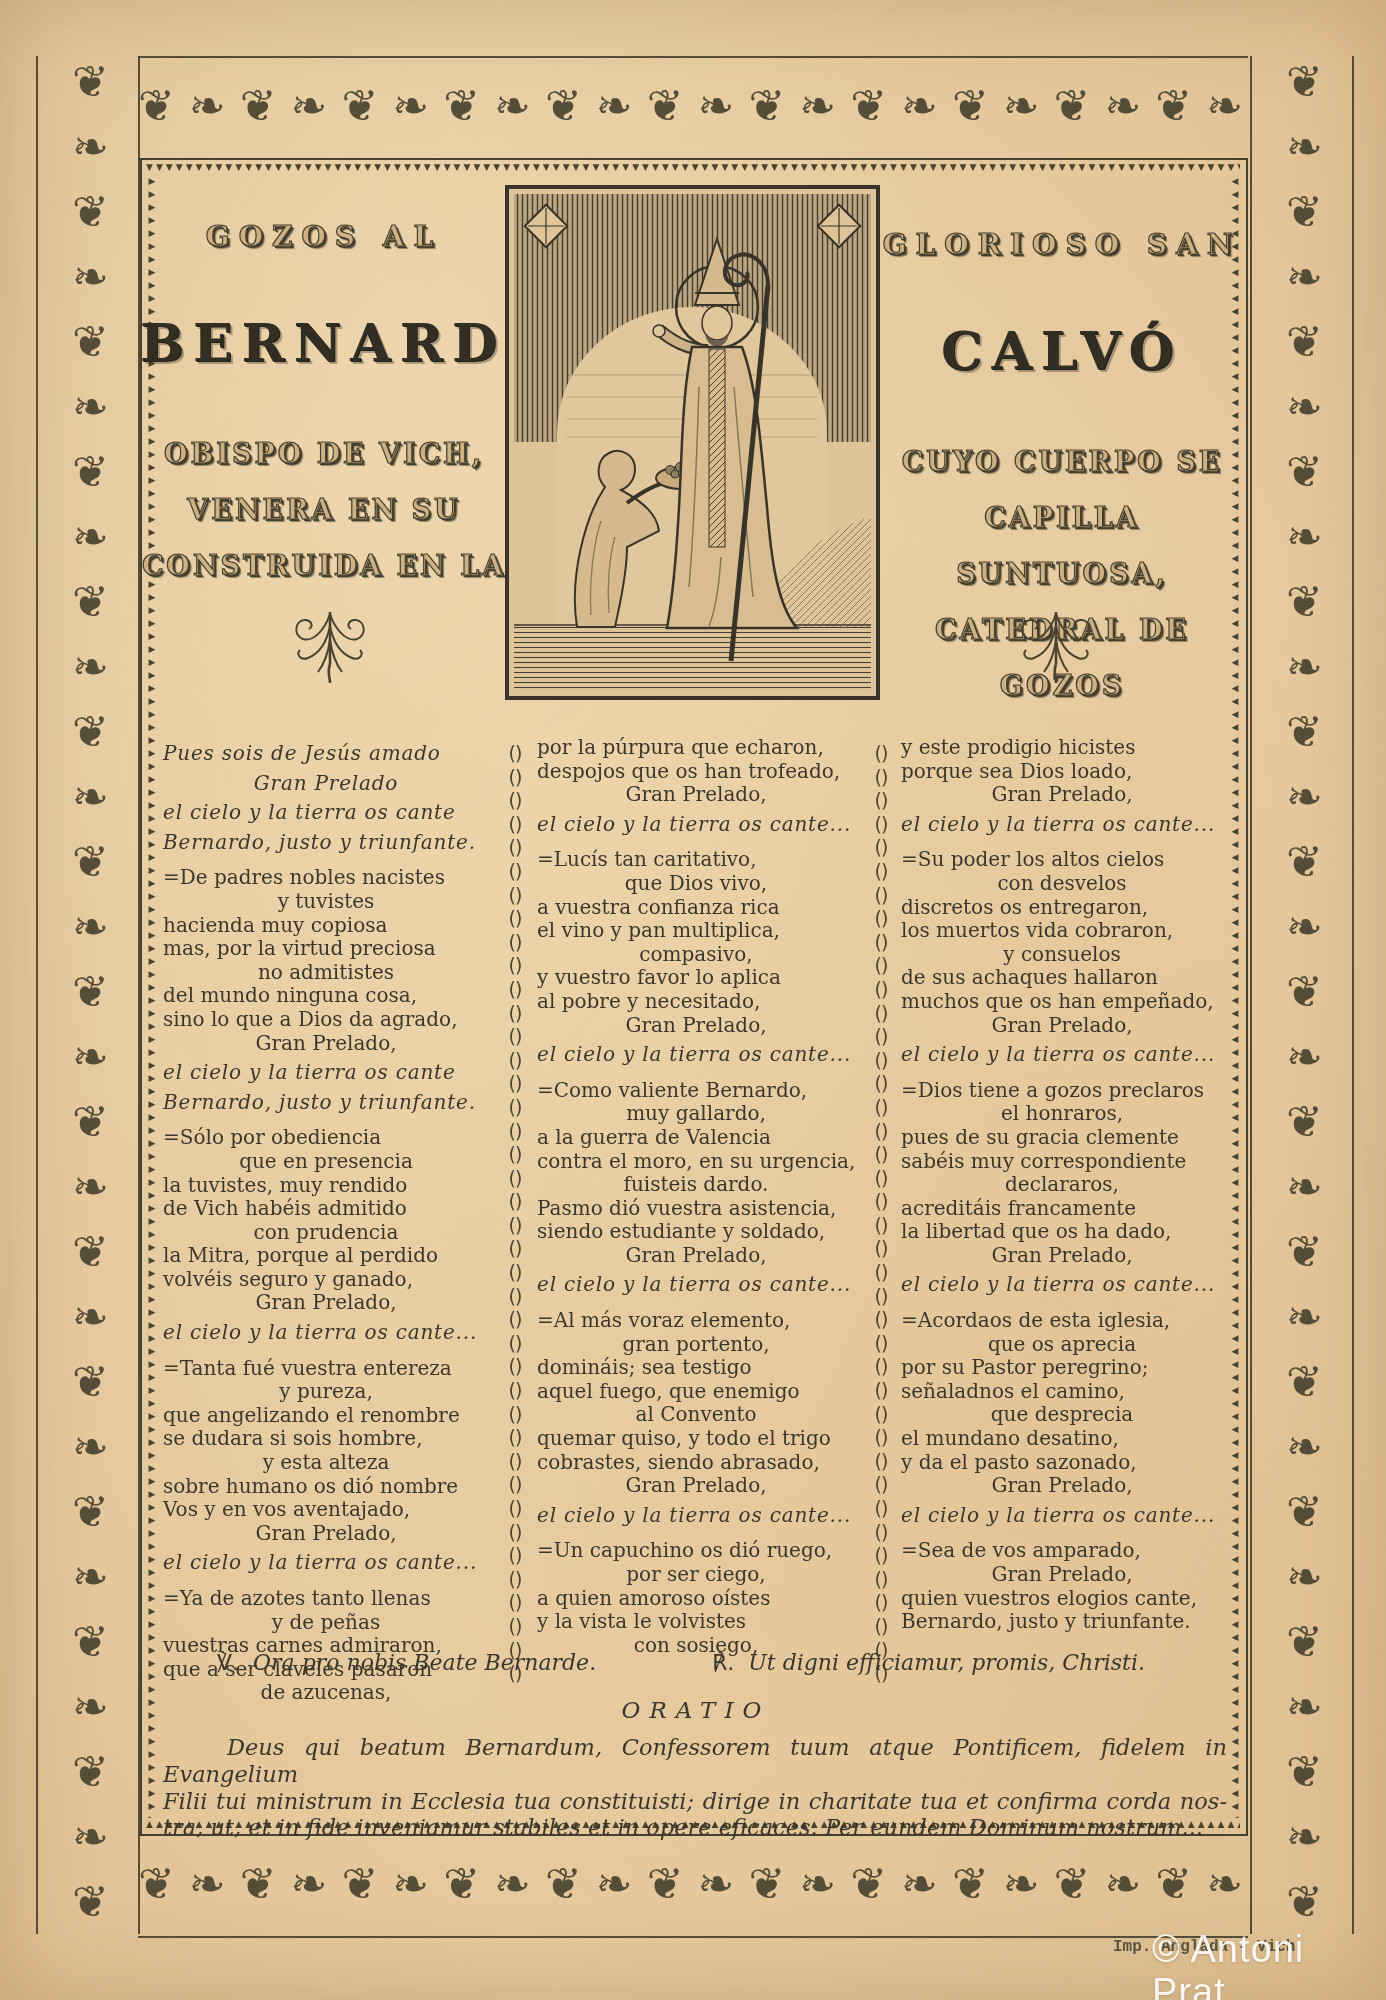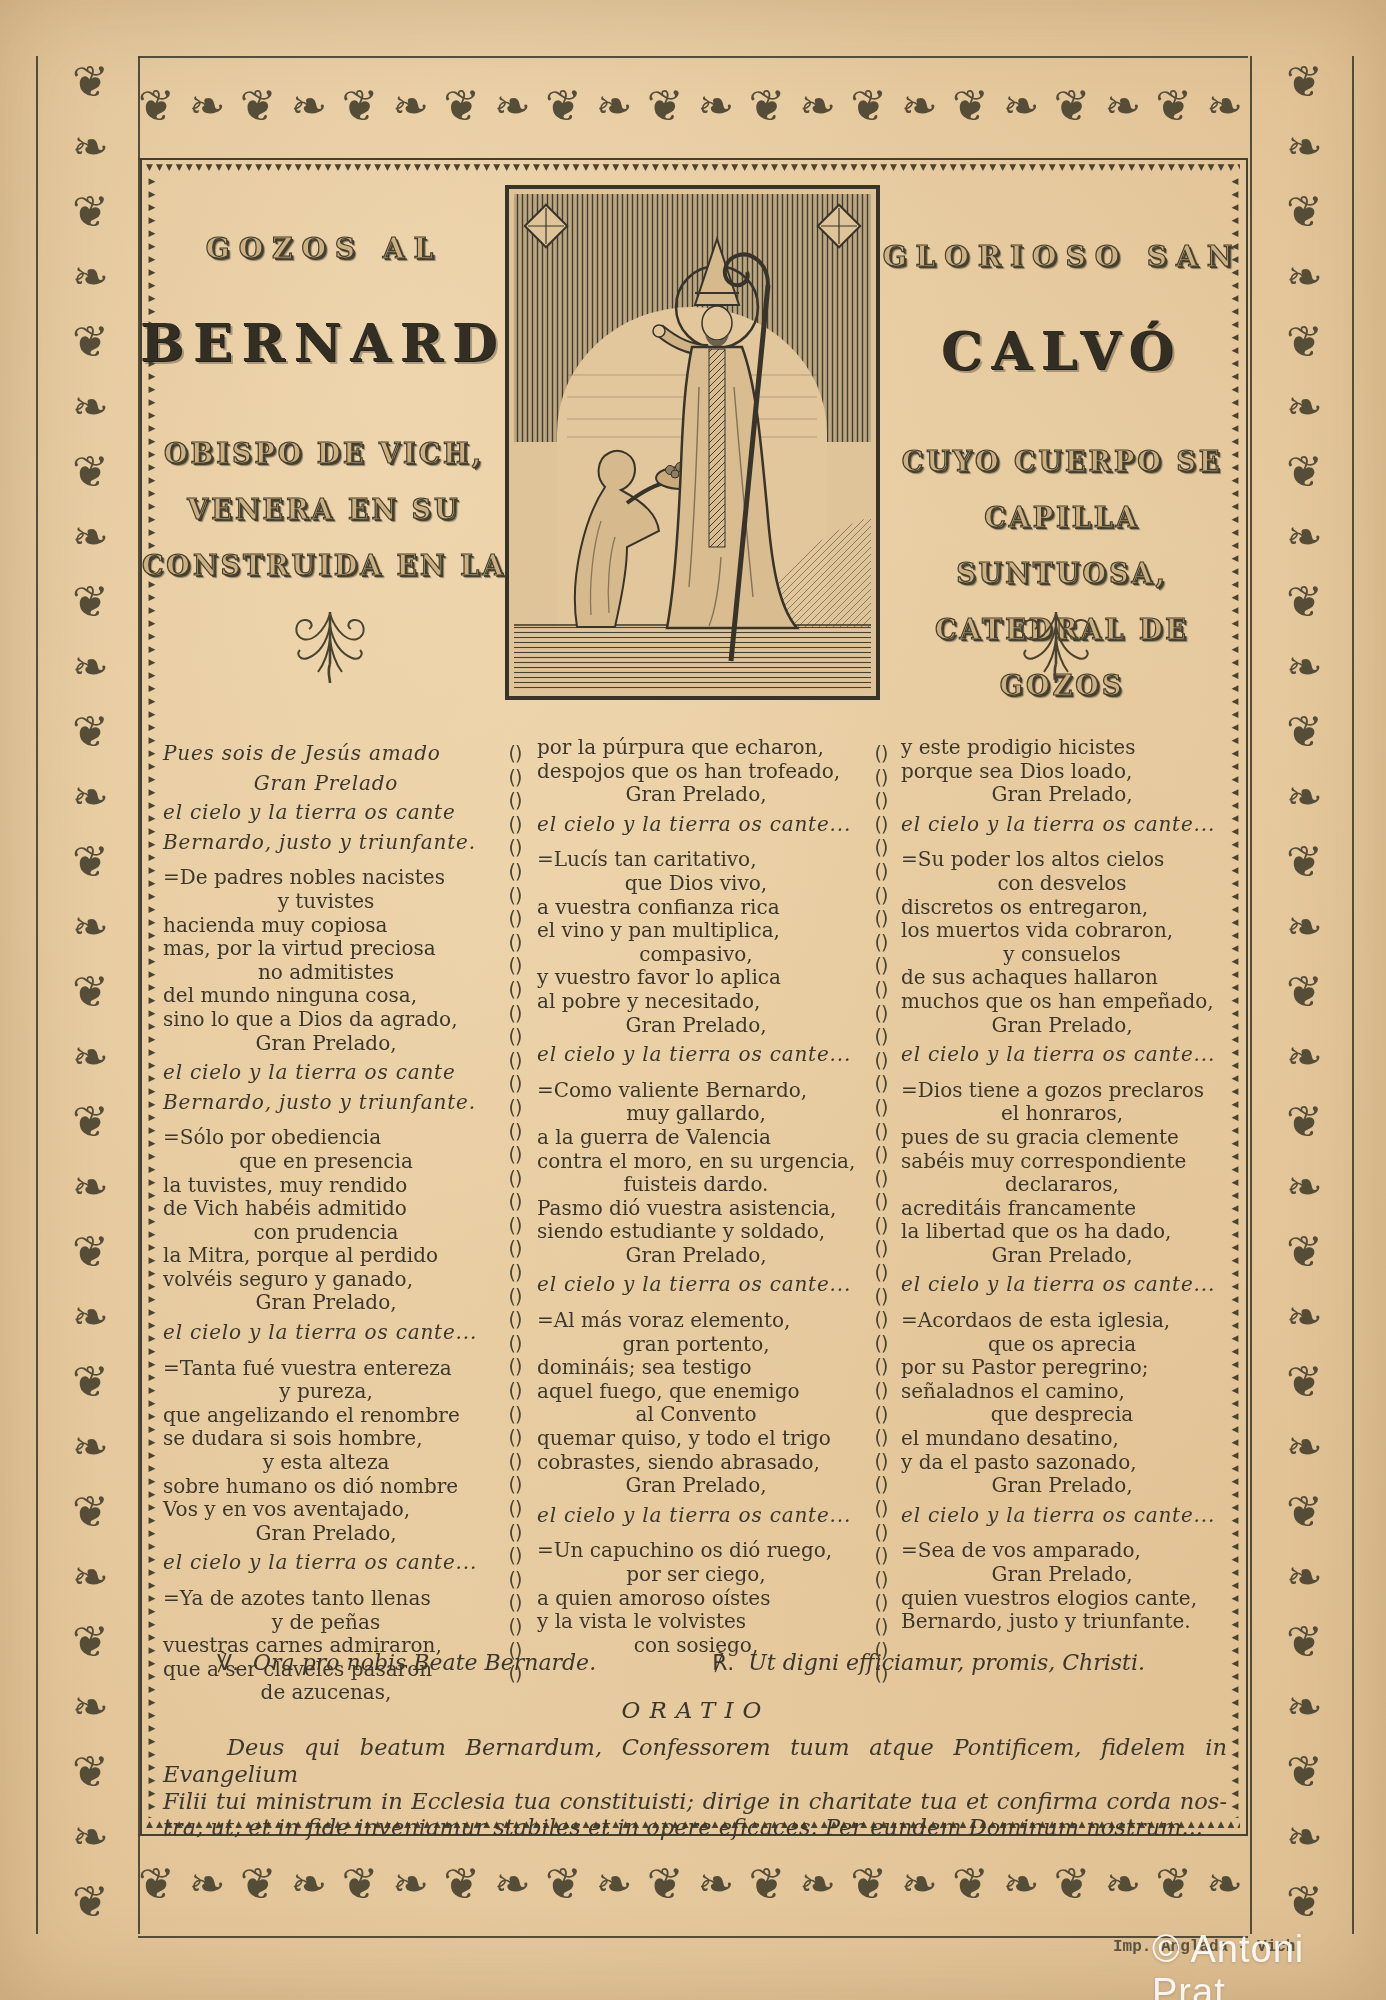--- a/index.html
+++ b/index.html
@@ -30,21 +30,21 @@
   .saw{position:absolute;overflow:hidden;color:#49432f;font-family:"DejaVu Sans",sans-serif;}
   .saw-h{font-size:9px;line-height:9px;letter-spacing:3px;white-space:nowrap;height:10px;
          left:146px;width:1094px;}
   .saw-top{top:163px;} .saw-bottom{top:1820px;}
   .saw-v{writing-mode:vertical-rl;text-orientation:upright;font-size:9px;line-height:9px;
          letter-spacing:3px;white-space:nowrap;width:10px;top:176px;height:1642px;}
   .saw-left{left:146px;} .saw-right{left:1229px;}
   
   .tcol{position:absolute;width:368px;text-align:center;}
   .tcol-left{left:140px;} .tcol-right{left:878px;margin-top:8px;}
-  .kicker{top:232px;font-size:28px;font-weight:bold;letter-spacing:9px;}
+  .kicker{top:220px;font-size:28px;font-weight:bold;letter-spacing:9px;}
   .display{color:#cdb183;-webkit-text-stroke:1.2px #453f2e;
            text-shadow:2px 2px 0 #453f2e,3px 3px 1px rgba(69,63,46,.55);}
   .bigname{top:312px;font-size:52px;font-weight:bold;letter-spacing:9px;color:#33`2e24;
            color:#332e24;text-shadow:3px 3px 0 rgba(51,46,36,.35),1px 1px 0 #201c14;}
   .subs{top:426px;}
   .subline{font-size:27px;font-weight:bold;letter-spacing:3px;line-height:56px;}
   .fleuron{position:absolute;top:606px;width:80px;height:78px;}
   .fleuron-left{left:290px;} .fleuron-right{left:1016px;}
   .engraving{position:absolute;left:505px;top:185px;width:375px;height:515px;margin:0;}
   

